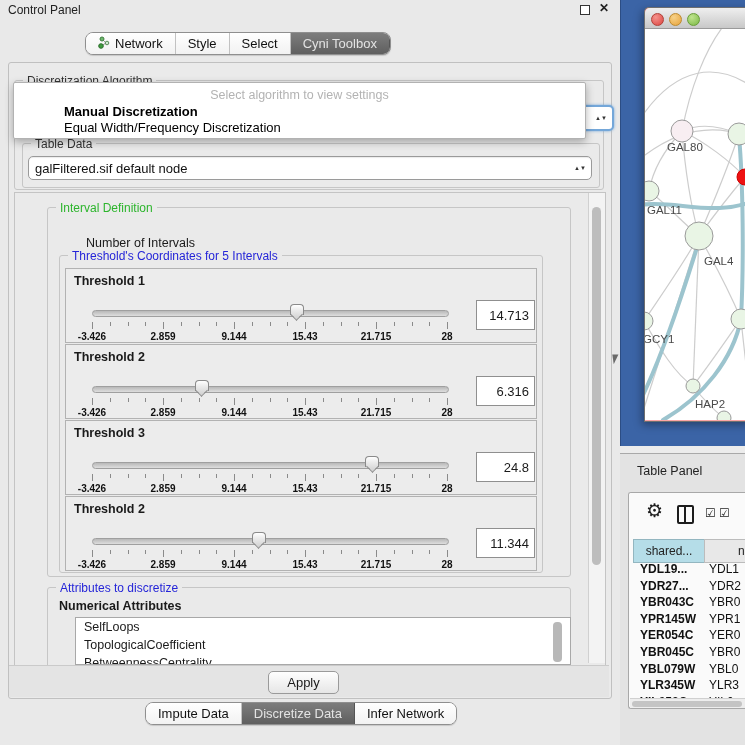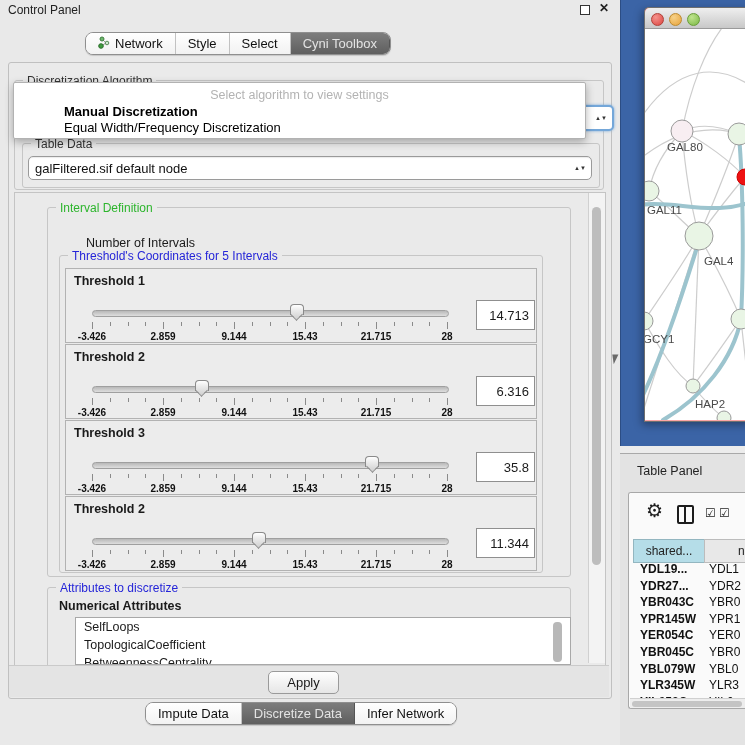--- a/index.html
+++ b/index.html
@@ -327,21 +327,21 @@
             </div>
           <div class="tick-labels">
             <span class="tick-lab" style="left:0%">-3.426</span>
             <span class="tick-lab" style="left:20%">2.859</span>
             <span class="tick-lab" style="left:40%">9.144</span>
             <span class="tick-lab" style="left:60%">15.43</span>
             <span class="tick-lab" style="left:80%">21.715</span>
             <span class="tick-lab" style="left:100%">28</span>
           </div>
         </div>
-        <div class="val-box">35.8</div>
+        <div class="val-box">24.8</div>
       </div>
 
       <div class="thr-panel" style="top:303px">
         <span class="thr-label">Threshold 2</span>
         <div class="slider-row">
           <div class="track"></div>
           <div class="handle" style="left:47%"></div>
           <div class="ticks">
               <div class="tick major" style="left: 0%;"></div>
               <div class="tick" style="left: 5%;"></div>

